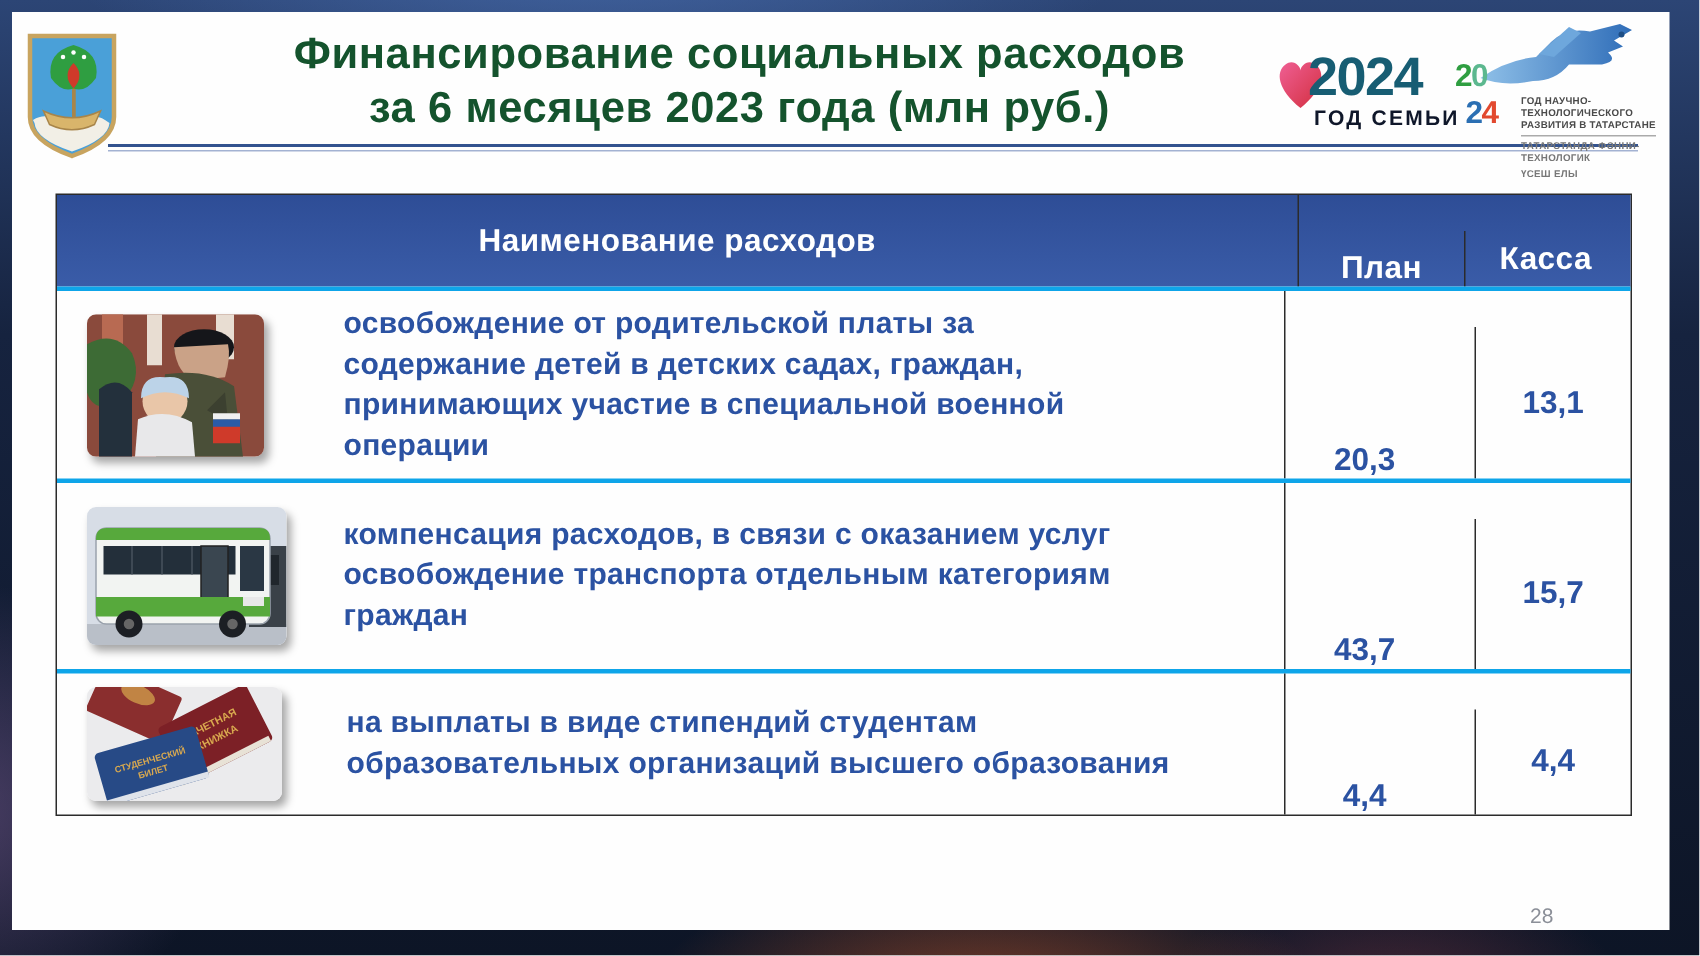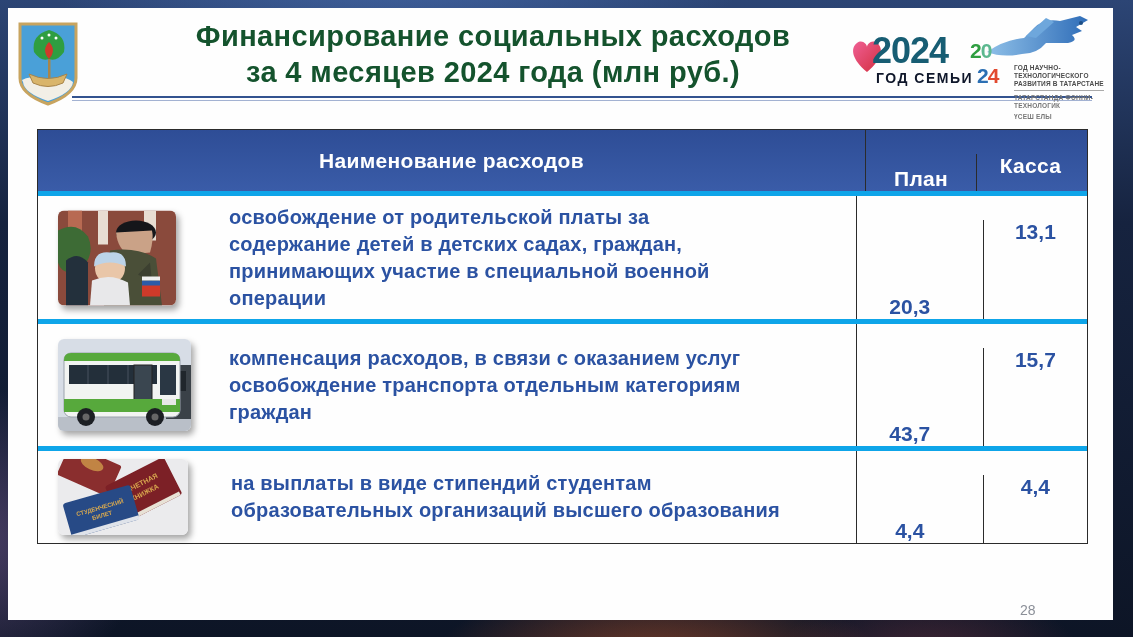--- a/index.html
+++ b/index.html
@@ -57,25 +57,25 @@
   .lt-text .ru { font-weight: bold; font-size: 6.5px; line-height: 8px; color: #4a4a4a; letter-spacing: .2px; }
   .lt-text .tat { font-weight: bold; font-size: 6.5px; line-height: 8px; color: #777; letter-spacing: .2px; margin-top: 3px; }
   .lt-div { height: 1px; background: #aaa; margin: 2px 0 0 0; width: 90px; }
 
   
   .tbl {
     position: absolute; left: 29px; top: 121px; width: 1051px;
     border: 1px solid #2b2b2b;
   }
   .tr { display: flex; width: 100%; position: relative; }
-  .tr + .tr { border-top: 5px solid #0ea5e9; gap: 20px; }
+  .tr + .tr { border-top: 3px solid #0ea5e9; gap: 20px; }
   .th-row { height: 61px; background: linear-gradient(180deg, #2e4d96, #3a5ca8); color: #ffffff; }
   .c-name  { width: 827px; position: relative; }
   .c-plan  { width: 111px; border-left: 1px solid #2b2b2b; display: flex; align-items: flex-end; justify-content: center; }
-  .c-kassa { width: 108px; border-left: 1px solid #2b2b2b; display: flex; justify-content: center; margin-top: 24px; }
+  .c-kassa { width: 108px; border-left: 1px solid #2b2b2b; display: flex; align-items: center; justify-content: center; margin-top: 24px; }
   .th-row .c-name { display: flex; align-items: center; justify-content: center; }
   .th-row .hd { font-weight: bold; font-size: 21px; letter-spacing: .3px; }
 
   .row-1 { height: 128px; } .row-2 { height: 127px; } .row-3 { height: 97px; }
 
   .rimg {
     position: absolute; left: 20px; top: 50%; transform: translateY(-50%);
     border-radius: 6px; overflow: hidden; box-shadow: 3px 4px 6px rgba(0,0,0,.35);
     line-height: 0; display: block;
   }
@@ -107,21 +107,21 @@
         <path d="M31 8 Q13 13 16 30 Q23 40 31 37 Q39 40 46 30 Q49 13 31 8 Z" fill="#2f9e41"></path>
         <path d="M31 20 Q23 28 31 37 Q39 28 31 20 Z" fill="#cf3a2a"></path>
         <circle cx="24" cy="16" r="1.5" fill="#fff"></circle>
           <circle cx="31" cy="13" r="1.5" fill="#fff"></circle>
           <circle cx="38" cy="16" r="1.5" fill="#fff"></circle>
       </svg>
     </div>
 
     <div class="title">
       <div>Финансирование социальных расходов</div>
-      <div>за 4 месяцев 2024 года (млн руб.)</div>
+      <div>за 6 месяцев 2023 года (млн руб.)</div>
     </div>
     <div class="title-rule"></div>
 
     <div class="logo-family">
       <span class="lf-heart">
         <svg viewBox="0 0 34 36" width="34" height="36">
           <defs>
               <linearGradient id="hg" x1="0" y1="0" x2="1" y2="1">
             <stop offset="0" stop-color="#ef5f94"></stop>
                 <stop offset="1" stop-color="#d32f3f"></stop>

